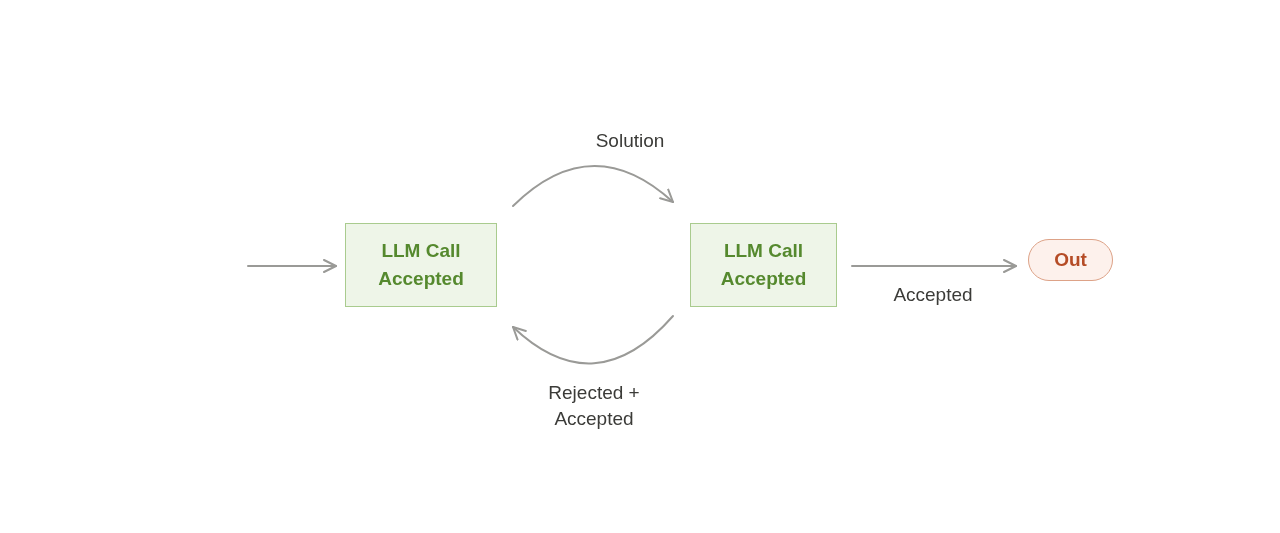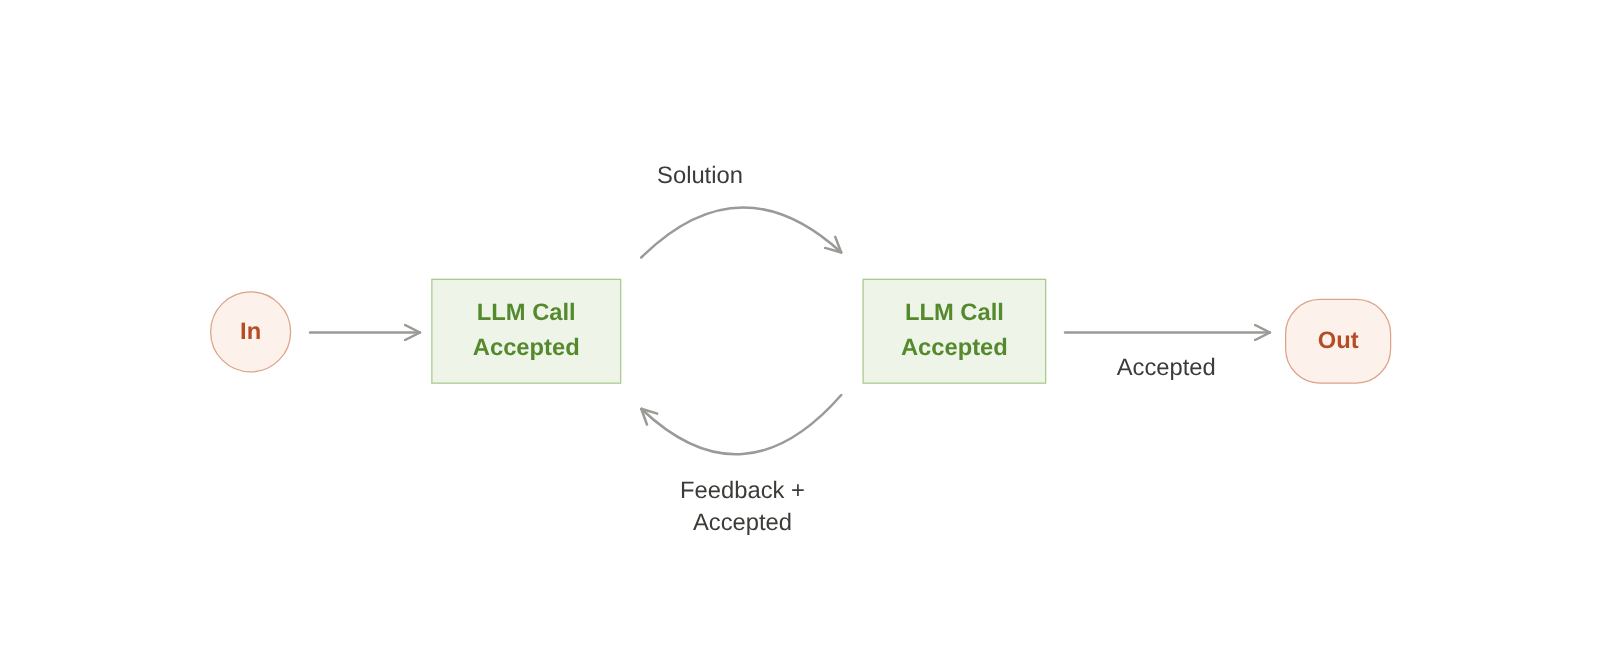--- a/index.html
+++ b/index.html
@@ -47,21 +47,21 @@
     left: 168px;
     top: 233px;
     width: 65px;
     height: 65px;
     border-radius: 50%;
   }
   .node-out {
     left: 1028px;
     top: 239px;
     width: 85px;
-    height: 68px;
+    height: 42px;
     border-radius: 28px;
   }
   .box {
     background: var(--box-fill, #eef5e8);
     border: 1px solid var(--box-border, #a9cb8e);
     color: var(--box-text, #55892e);
     line-height: 28px;
   }
   .box-generator {
     left: 345px;
@@ -80,61 +80,58 @@
   }
   .edge-label {
     position: absolute;
     transform: translate(-50%, -50%);
     color: var(--label-text, #3b3b38);
     font-size: 19px;
     line-height: 26px;
     text-align: center;
     white-space: nowrap;
   }
-  .label-solution { left: 560px; top: 141px; }
+  .label-solution { left: 630px; top: 141px; }
   .label-rejected { left: 594px; top: 406px; }
   .label-accepted { left: 933px; top: 295px; }
 </style>
 </head>
 <body>
 
 <div class="canvas">
 
   <svg class="edges" width="1280" height="533" viewBox="0 0 1280 533">
     <defs>
       <marker id="chev" markerWidth="14" markerHeight="14" refX="13" refY="7" orient="auto" markerUnits="userSpaceOnUse">
         <path class="arrow-stroke" d="M1,1 L13,7 L1,13"></path>
       </marker>
     </defs>
     <path class="arrow-stroke" d="M248,266 L336,266" marker-end="url(#chev)"></path>
     <path class="arrow-stroke" d="M513,206 Q592,128 673,202" marker-end="url(#chev)"></path>
     <path class="arrow-stroke" d="M673,316 Q595,405 513,327" marker-end="url(#chev)"></path>
     <path class="arrow-stroke" d="M852,266 L1016,266" marker-end="url(#chev)"></path>
   </svg>
 
-  <div class="node pill node-in">
-    <span>In</span>
-  </div>
 
   <div class="node box box-generator">
     <span class="box-line">LLM Call</span>
     <span class="box-line">Accepted</span>
   </div>
 
   <div class="node box box-evaluator">
     <span class="box-line">LLM Call</span>
     <span class="box-line">Accepted</span>
   </div>
 
   <div class="node pill node-out">
     <span>Out</span>
   </div>
 
   <div class="edge-label label-solution">Solution</div>
 
   <div class="edge-label label-rejected">
-    <span class="box-line">Feedback +</span>
+    <span class="box-line">Rejected +</span>
     <span class="box-line">Accepted</span>
   </div>
 
   <div class="edge-label label-accepted">Accepted</div>
 
 </div>
 
 </body></html>

